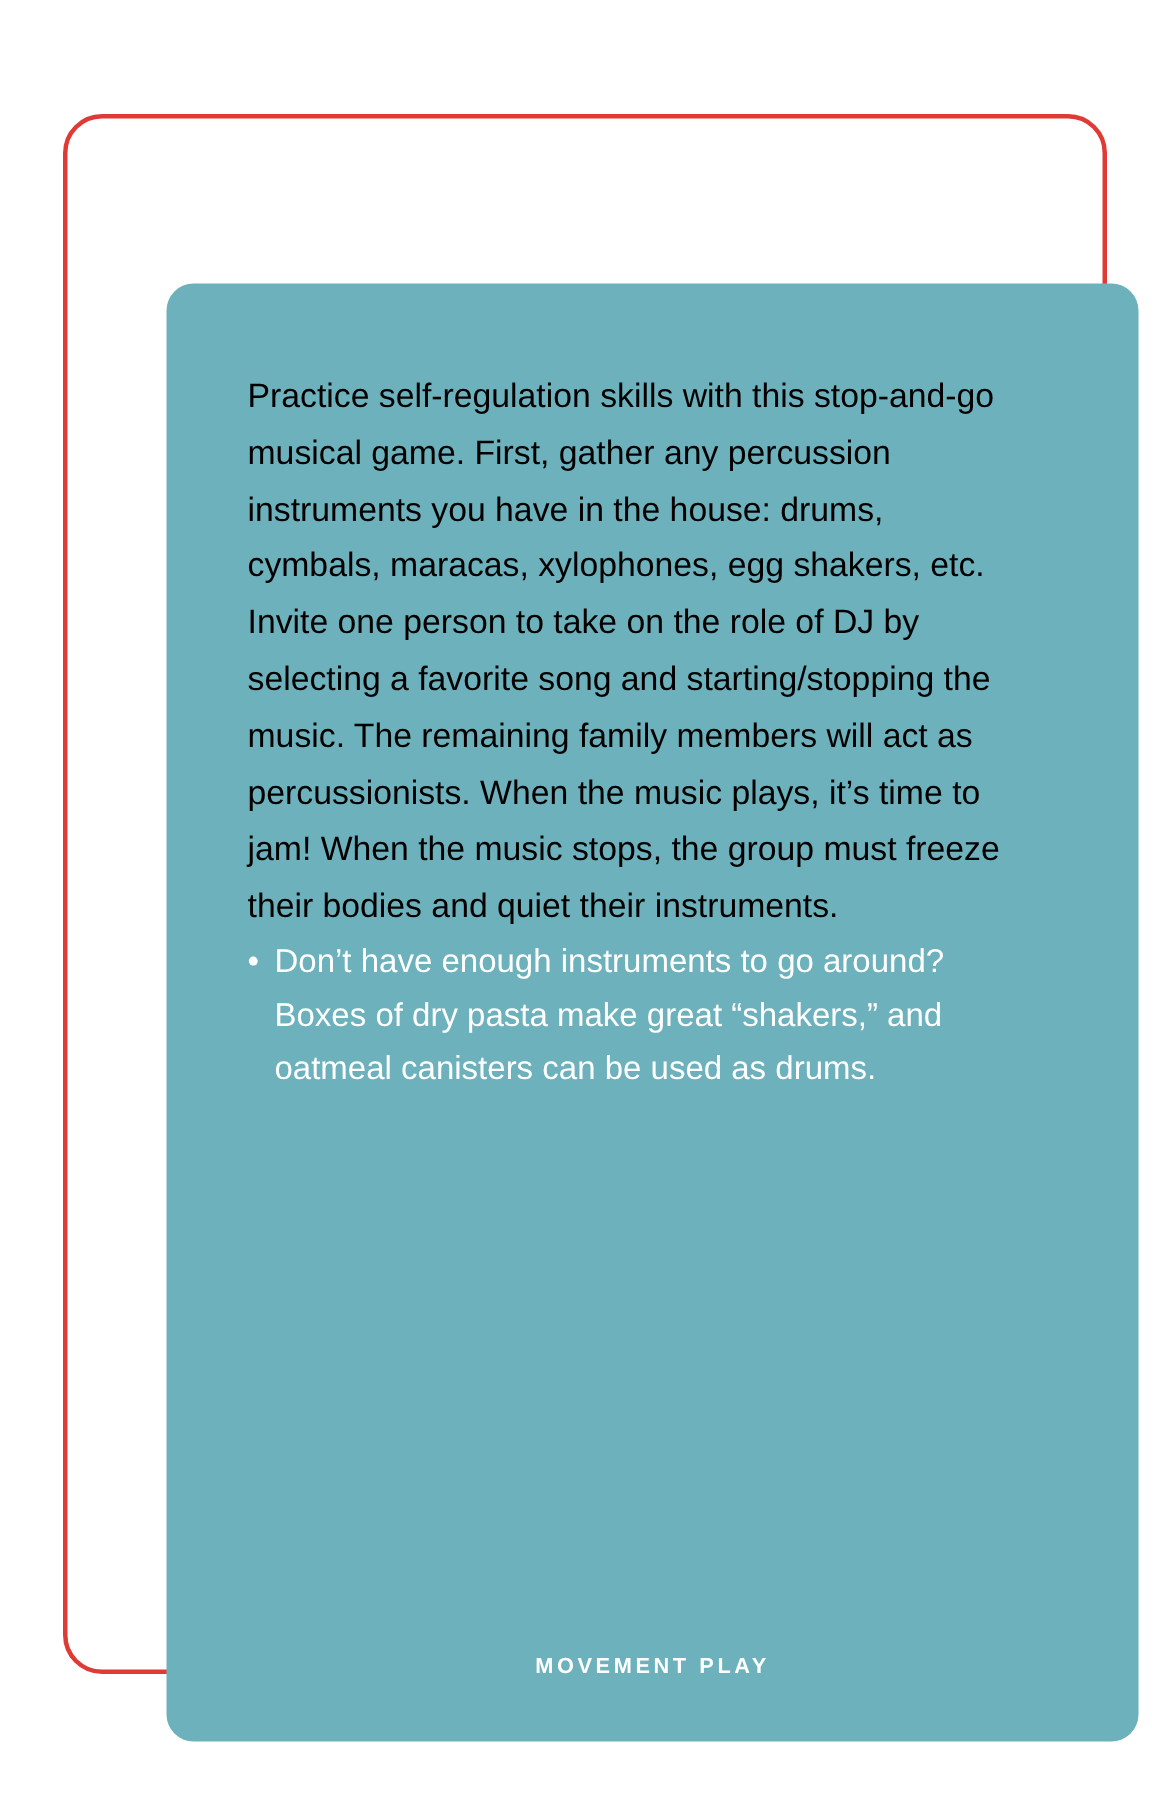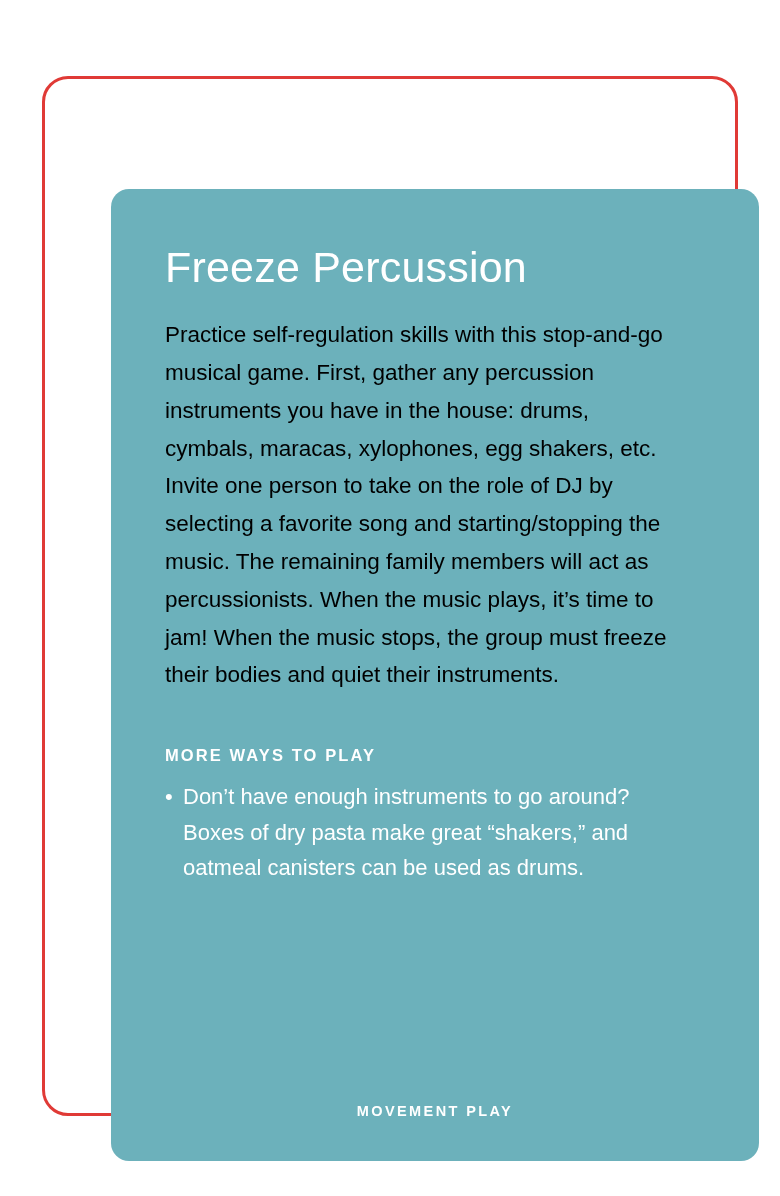--- a/index.html
+++ b/index.html
@@ -95,25 +95,23 @@
     font-weight: bold;
     letter-spacing: 2.4px;
   }
 </style>
 </head>
 <body>
 
 <div class="card-outer">
   <div class="card-inner">
 
-    <h1 class="card-title">Freeze Percussion</h1>
 
     <p class="card-body">Practice self-regulation skills with this stop-and-go musical game. First, gather any percussion instruments you have in the house: drums, cymbals, maracas, xylophones, egg shakers, etc. Invite one person to take on the role of DJ by selecting a favorite song and starting/stopping the music. The remaining family members will act as percussionists. When the music plays, it’s time to jam! When the music stops, the group must freeze their bodies and quiet their instruments.</p>
 
-    <h2 class="section-heading">MORE WAYS TO PLAY</h2>
 
     <ul class="bullet-list">
       <li class="bullet-item">
         <span class="dot">•</span>
         <span>Don’t have enough instruments to go around? Boxes of dry pasta make great “shakers,” and oatmeal canisters can be used as drums.</span>
       </li>
     </ul>
 
     <div class="footer-label">MOVEMENT PLAY</div>
   </div>

